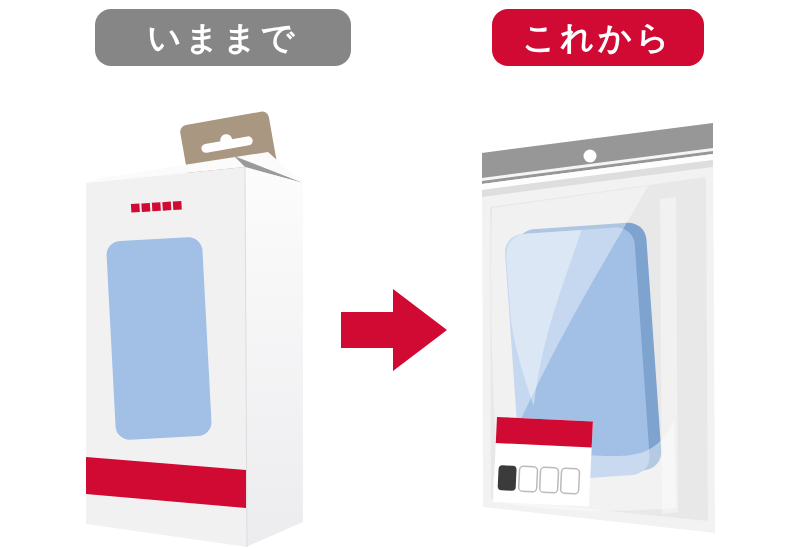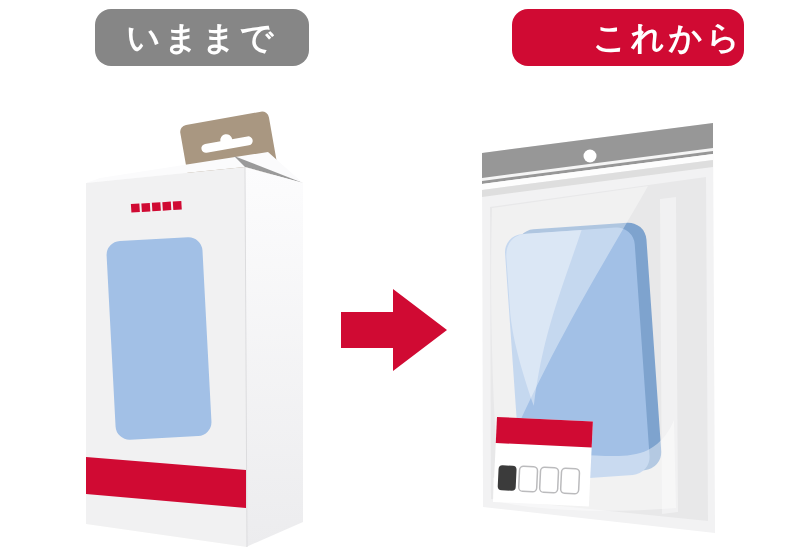--- a/index.html
+++ b/index.html
@@ -6,22 +6,22 @@
   .canvas{
     position:relative;width:800px;height:548px;background:#ffffff;overflow:hidden;
     font-family:"Liberation Sans","DejaVu Sans",sans-serif;
   }
   .illustration{position:absolute;left:0;top:0;}
   .badge{
     position:absolute;top:9px;height:57px;border-radius:16px;
     display:flex;align-items:center;justify-content:center;
     color:#ffffff;font-size:33px;font-weight:bold;letter-spacing:4px;line-height:1;
   }
-  .badge-before{left:95px;width:214px;}
-  .badge-after{left:512px;width:232px;justify-content:flex-end;}
+  .badge-before{left:95px;width:256px;}
+  .badge-after{left:492px;width:212px;}
 </style>
 </head>
 <body>
 
 <div class="canvas">
 
   <svg class="illustration" width="800" height="548" viewBox="0 0 800 548">
     <defs>
       <linearGradient id="sideGrad" x1="0" y1="0" x2="0" y2="1">
         <stop offset="0" stop-color="#fcfcfd"></stop>

